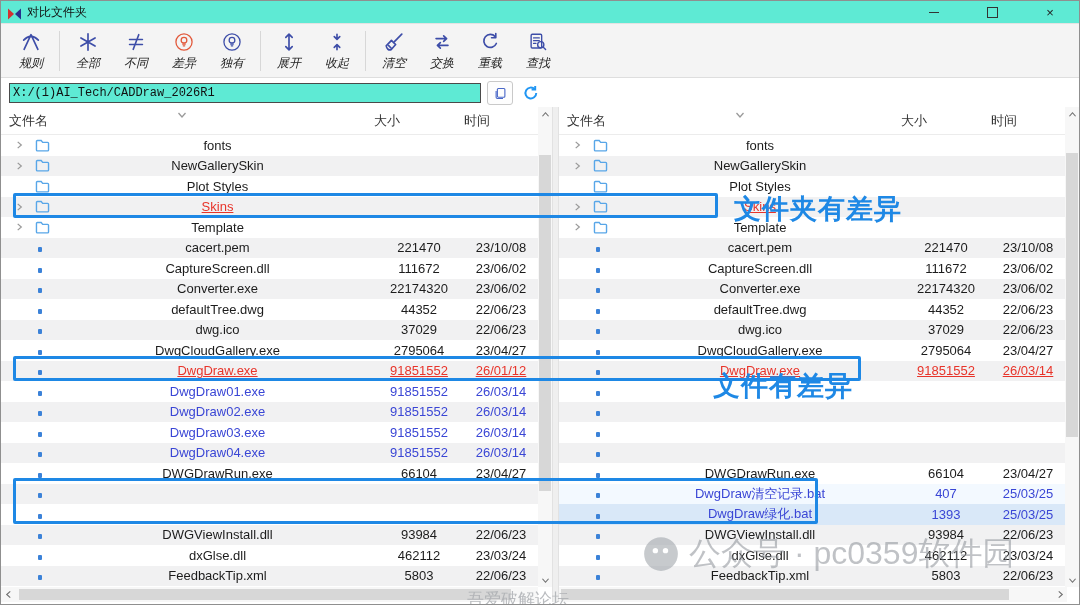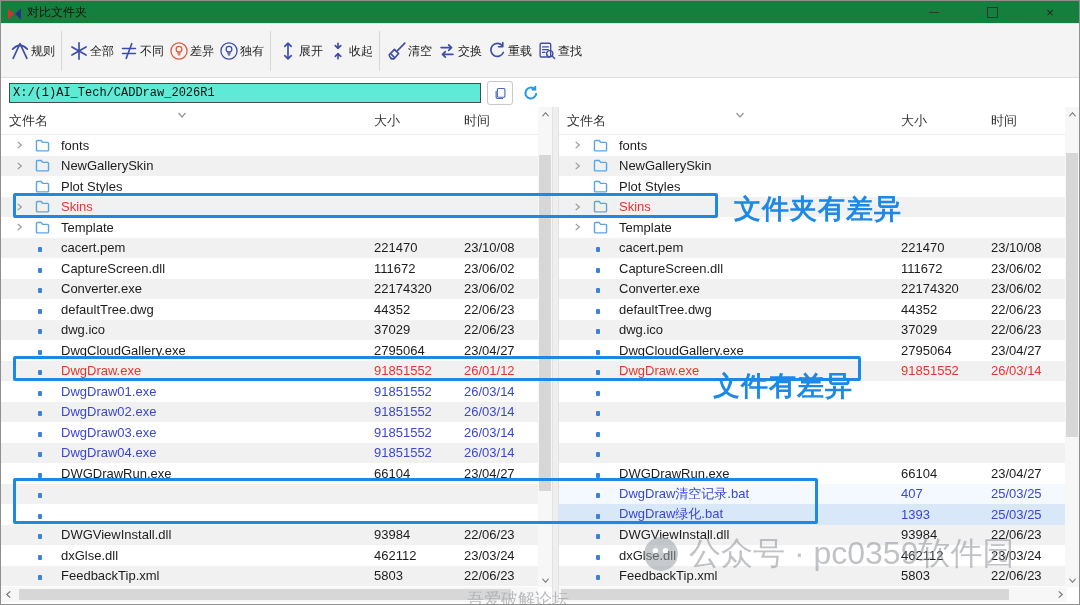--- a/index.html
+++ b/index.html
@@ -1,29 +1,29 @@
 <!DOCTYPE html>
 <html><head>
 <meta charset="utf-8">
 <style>
   html,body{margin:0;padding:0;background:#e8e8e8;font-family:"Liberation Sans","DejaVu Sans",sans-serif;}
   .app{position:relative;width:1078px;height:603px;background:#fff;border:1px solid #8f8f8f;overflow:hidden;}
 
   
-  .titlebar{height:22px;display:flex;align-items:center;background:#15803d;}
+  .titlebar{height:22px;display:flex;align-items:center;background:#5eead4;}
   .app-logo{width:15px;height:12px;margin:0 5px 0 6px;display:inline-block;}
   .title-text{font-size:12px;color:#111;}
   .win-controls{margin-left:auto;display:flex;align-items:center;height:100%;}
   .win-btn{width:58px;height:22px;display:flex;align-items:center;justify-content:center;color:#222;font-size:13px;}
   .glyph-min{display:inline-block;width:10px;height:1px;background:#333;}
   .glyph-max{display:inline-block;width:9px;height:9px;border:1px solid #333;}
 
   
   .toolbar{height:53px;background:#f4f4f4;border-top:1px solid #e3e3e3;border-bottom:1px solid #dedede;display:flex;align-items:center;padding-left:6px;}
-  .tbtn{display:flex;flex-direction:row;align-items:center;justify-content:flex-start;min-width:44px;padding:2px 2px;cursor:default;}
+  .tbtn{display:flex;flex-direction:column;align-items:center;justify-content:flex-start;min-width:44px;padding:2px 2px;cursor:default;font-style:italic;}
   .ticon{height:24px;display:flex;align-items:center;justify-content:center;color:#3d4da8;}
   .tlabel{font-size:12px;color:#222;margin-top:1px;}
   .tsep{width:1px;height:40px;background:#d7d7d7;margin:0 4px;}
 
   
   .pathbar{height:28px;display:flex;align-items:center;background:#fff;padding-top:1px;}
   .path-group{display:flex;align-items:center;}
   .pg-left{width:551px;}
   .pg-right{flex:1;}
   .path-input{height:18px;border:1px solid #4a4a4a;background:#5eead4;font-family:"Liberation Mono","DejaVu Sans Mono",monospace;font-size:12px;padding:0 3px;color:#111;outline:none;}
@@ -36,26 +36,26 @@
   .panels{display:flex;height:495px;}
   .panel{position:relative;background:#fff;}
   .panel-left{width:551px;}
   .divider{width:5px;background:#efefef;border-left:1px solid #e2e2e2;border-right:1px solid #e2e2e2;}
   .panel-right{flex:1;}
 
   .phead{position:relative;height:27px;display:grid;align-items:center;border-bottom:1px solid #ececec;padding-left:8px;padding-right:14px;font-size:13px;color:#333;}
   .phead{grid-template-columns:1fr 90px 74px;}
   .sort-chev{position:absolute;top:0px;left:176px;color:#9a9a9a;}
 
-  .rows{height:452px;padding-right:14px;}
+  .rows{height:452px;padding-right:14px;text-align:center;}
   .row{display:grid;grid-template-columns:20px 26px 1fr 90px 74px;align-items:center;height:20.5px;padding-left:14px;font-size:13px;color:#1c1c1c;}
   .rows .row:nth-child(even){background:#f1f1f2;}
   .rows .row.bg-u1{background:#f3f9ff;}
   .rows .row.bg-u2{background:#d9e8f8;}
-  .row.c-red{color:#e8342a;}
+  .row.c-red{color:#e8342a;text-decoration:underline;}
   .row.c-blue{color:#3a46d5;}
   .cell-chev{display:flex;align-items:center;}
   .cell-icon{display:flex;align-items:center;}
   .dot{display:inline-block;width:4px;height:5px;background:#3b82d8;border-radius:1px;margin-left:3px;margin-top:4px;}
   .cell-name,.cell-size,.cell-time{white-space:nowrap;overflow:hidden;}
 
   
   .vscroll{position:absolute;top:0;right:0;width:14px;bottom:15px;background:#f7f7f7;}
   .vthumb{position:absolute;left:1px;right:1px;background:#d7d7d7;}
   .varrow{position:absolute;left:0;width:14px;height:14px;display:flex;align-items:center;justify-content:center;color:#6f6f6f;}

